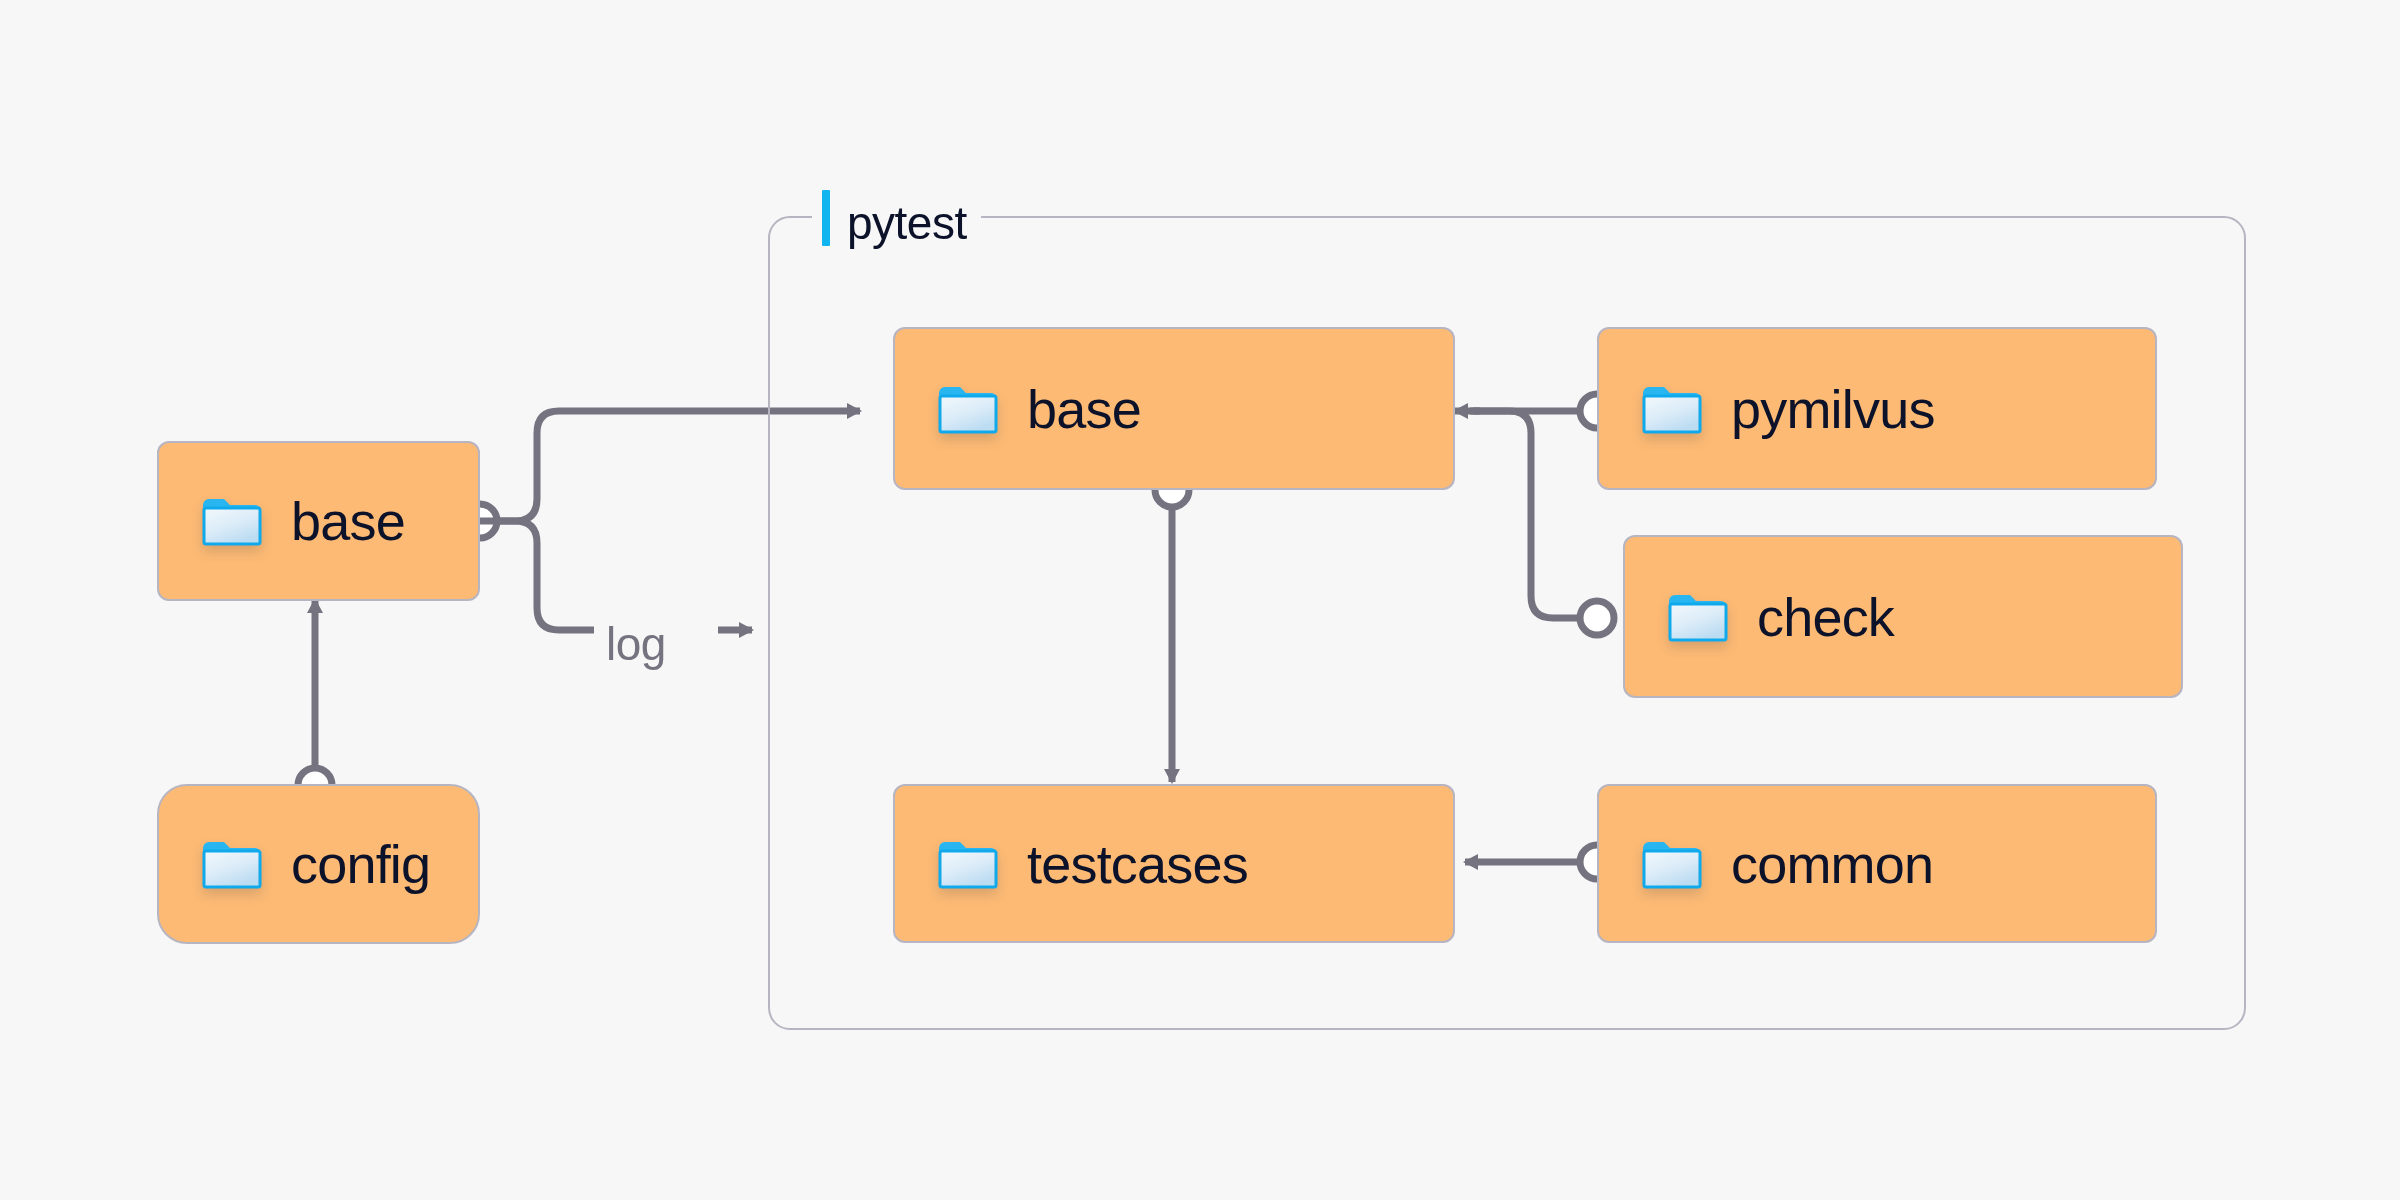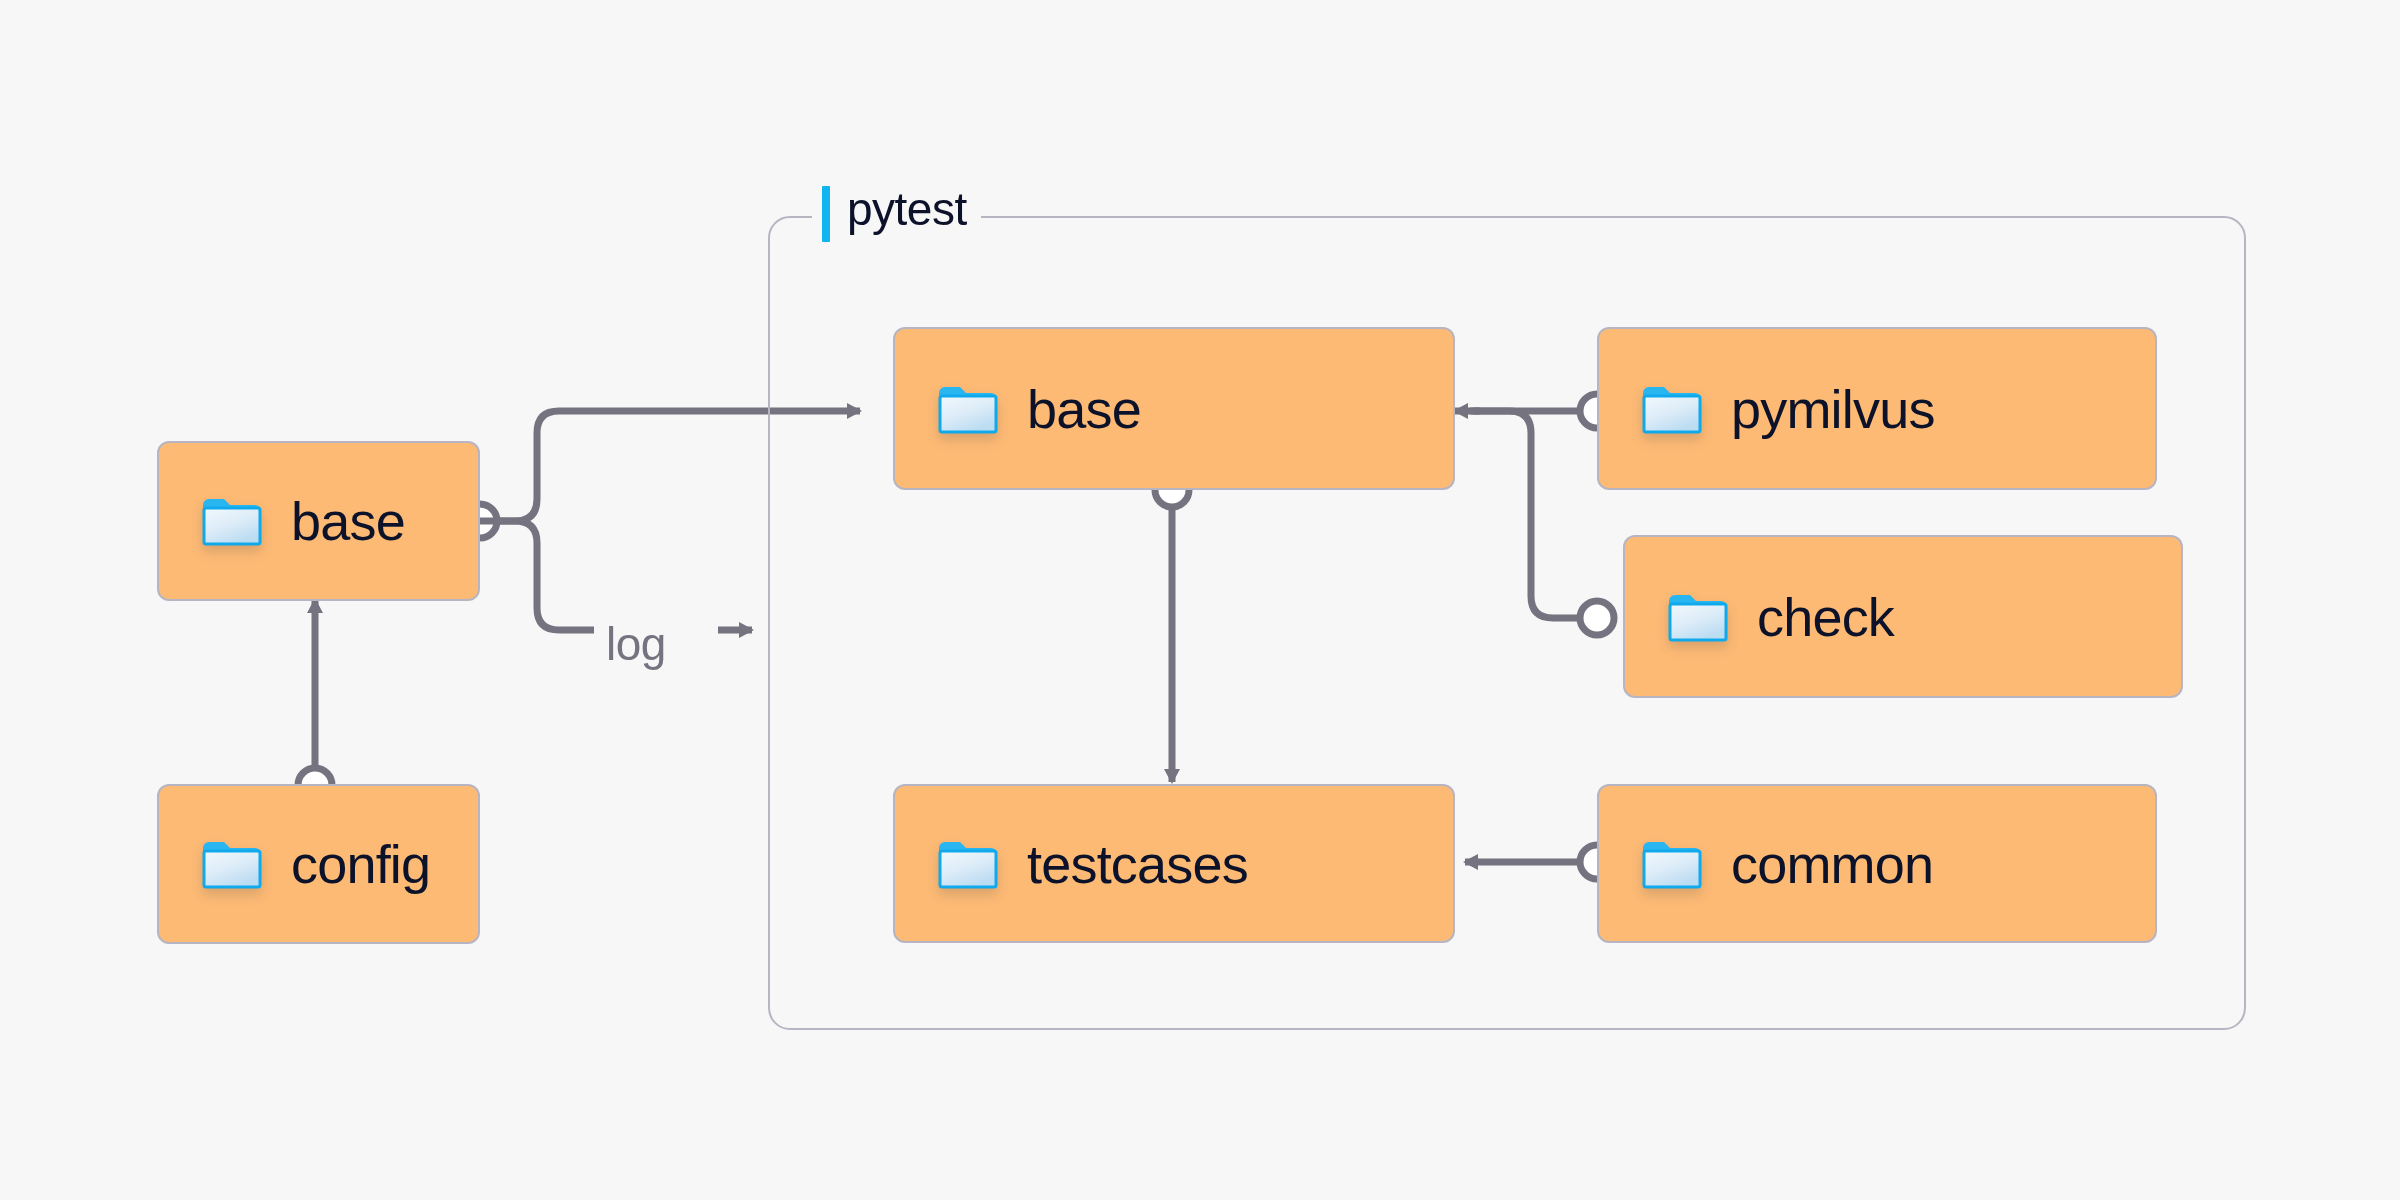--- a/index.html
+++ b/index.html
@@ -33,21 +33,21 @@
   .group-box {
     position: absolute;
     box-sizing: border-box;
     border: 2px solid #b7b5c1;
     border-radius: 22px;
     background: transparent;
   }
   .group-label {
     position: absolute;
     display: flex;
-    align-items: flex-start;
+    align-items: flex-end;
     gap: 17px;
     background: #f7f7f8;
     padding: 0 14px 0 10px;
     height: 60px;
   }
   .group-accent-bar {
     width: 8px;
     height: 56px;
     background: #10b5ef;
     border-radius: 1px;
@@ -171,21 +171,21 @@
   <div class="node" style="left:157px; top:441px; width:323px; height:160px;">
     <span class="folder-icon">
       <svg viewBox="0 0 62 52" width="62" height="52" xmlns="http://www.w3.org/2000/svg">
         <path d="M2 10 a6 6 0 0 1 6-6 h15 l6 6 h25 a6 6 0 0 1 6 6 v4 H2 Z" fill="#29b6f0"></path>
         <rect x="3" y="13" width="56" height="36" rx="2" fill="url(#folderBody)" stroke="#0fa9ec" stroke-width="3"></rect>
       </svg>
     </span>
     <span class="node-label">base</span>
   </div>
 
-  <div class="node" style="left:157px; top:784px; width:323px; height:160px;">
+  <div class="node" style="left:157px; top:784px; width:323px; height:160px;border-radius:30px;">
     <span class="folder-icon">
       <svg viewBox="0 0 62 52" width="62" height="52" xmlns="http://www.w3.org/2000/svg">
         <path d="M2 10 a6 6 0 0 1 6-6 h15 l6 6 h25 a6 6 0 0 1 6 6 v4 H2 Z" fill="#29b6f0"></path>
         <rect x="3" y="13" width="56" height="36" rx="2" fill="url(#folderBody)" stroke="#0fa9ec" stroke-width="3"></rect>
       </svg>
     </span>
     <span class="node-label">config</span>
   </div>
 
   <div class="node" style="left:893px; top:327px; width:562px; height:163px;">

